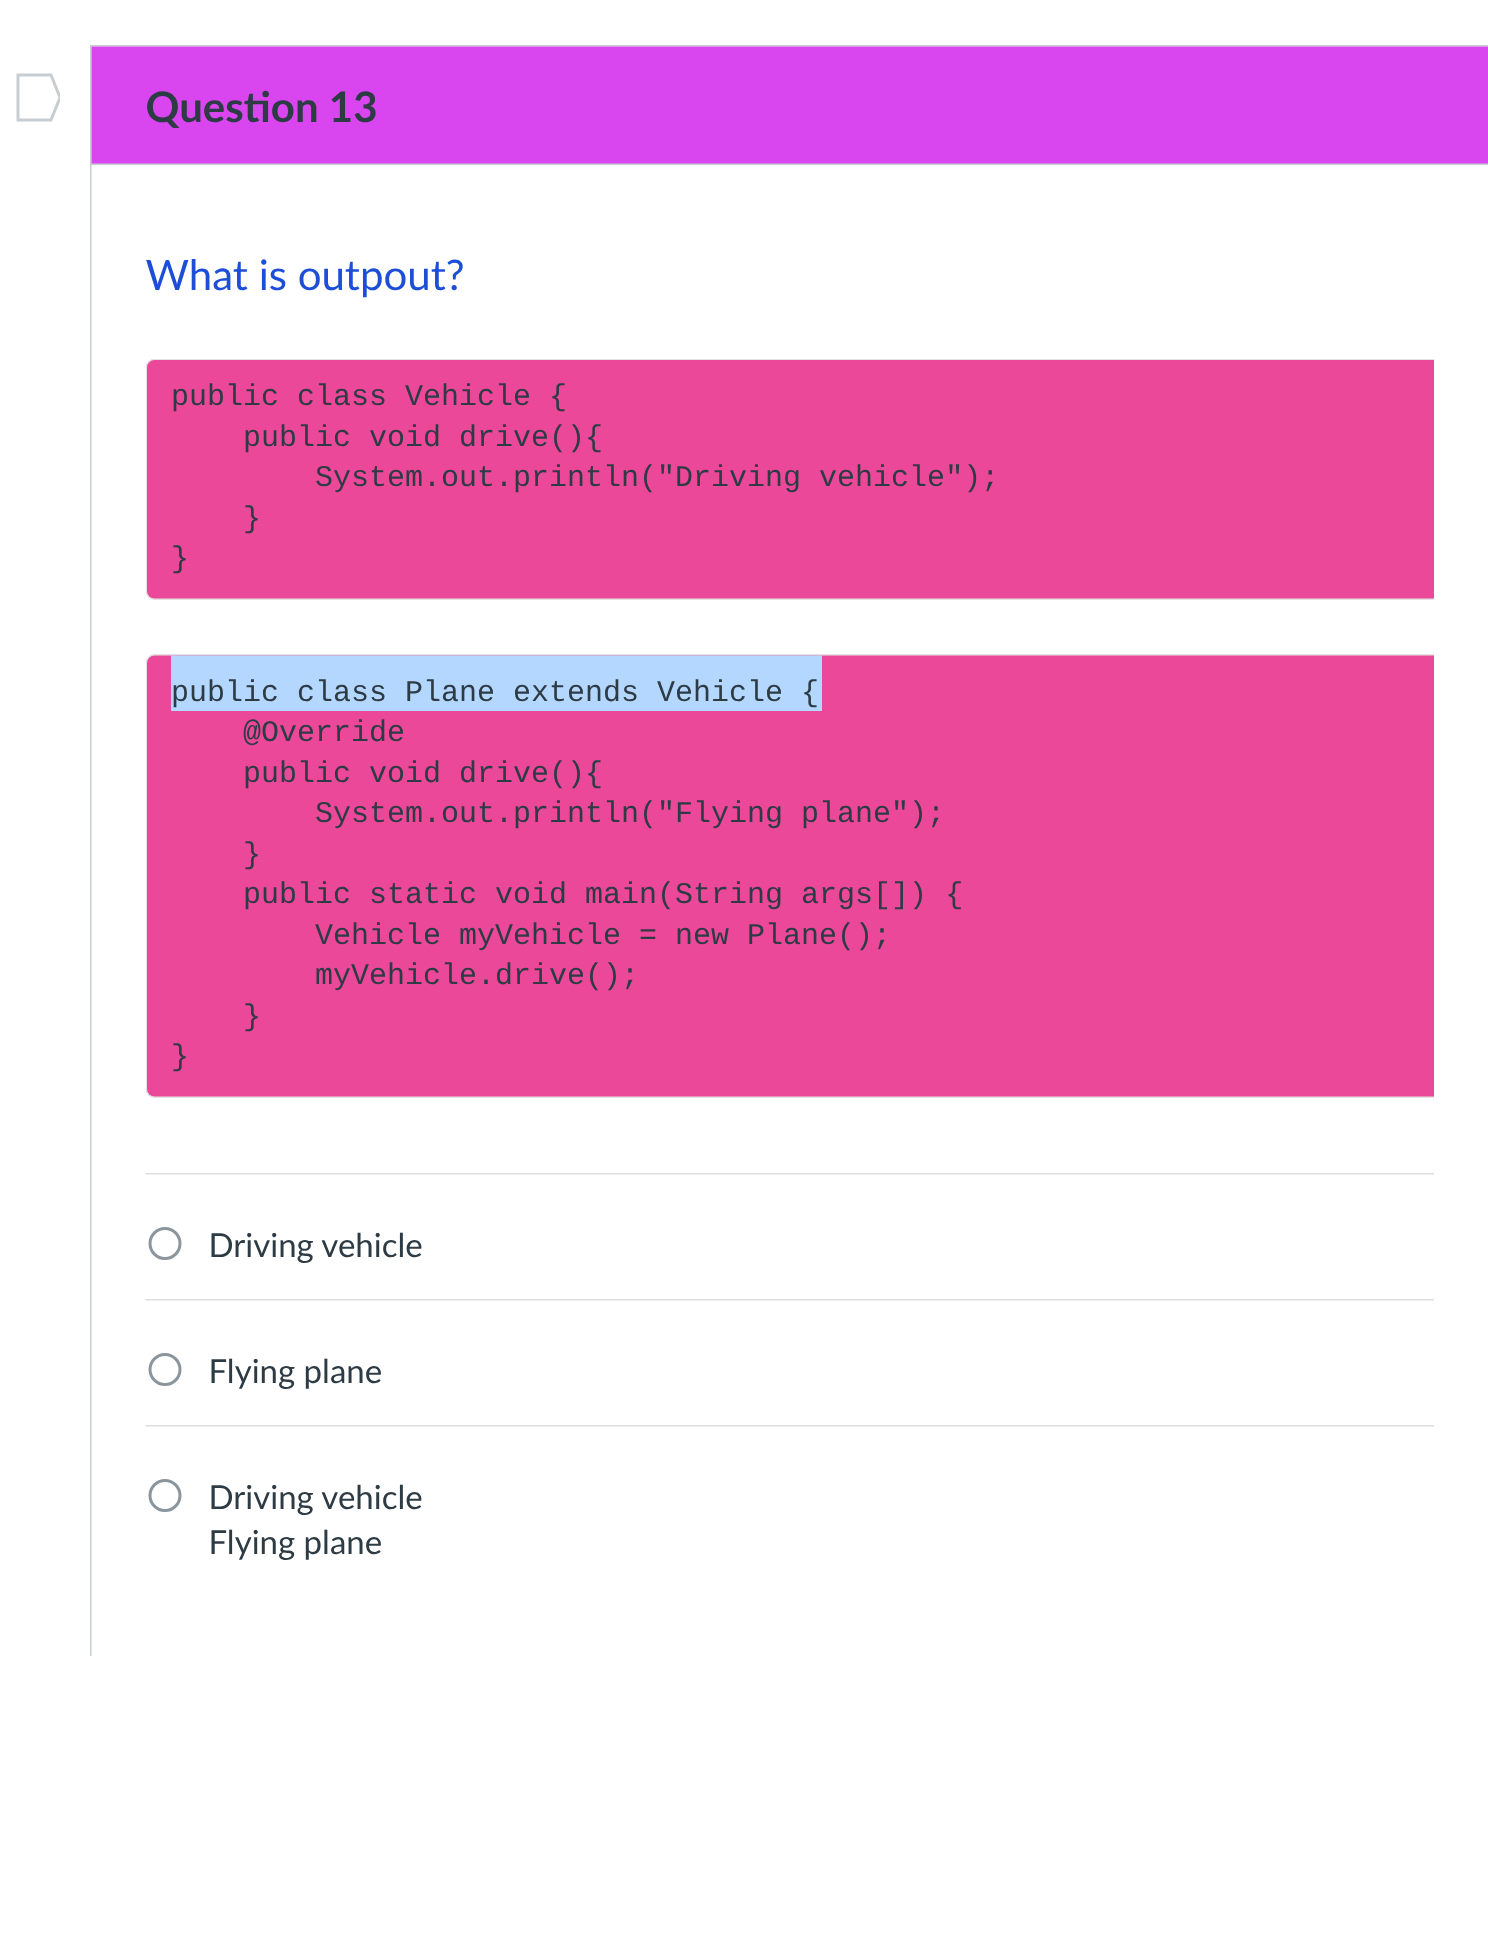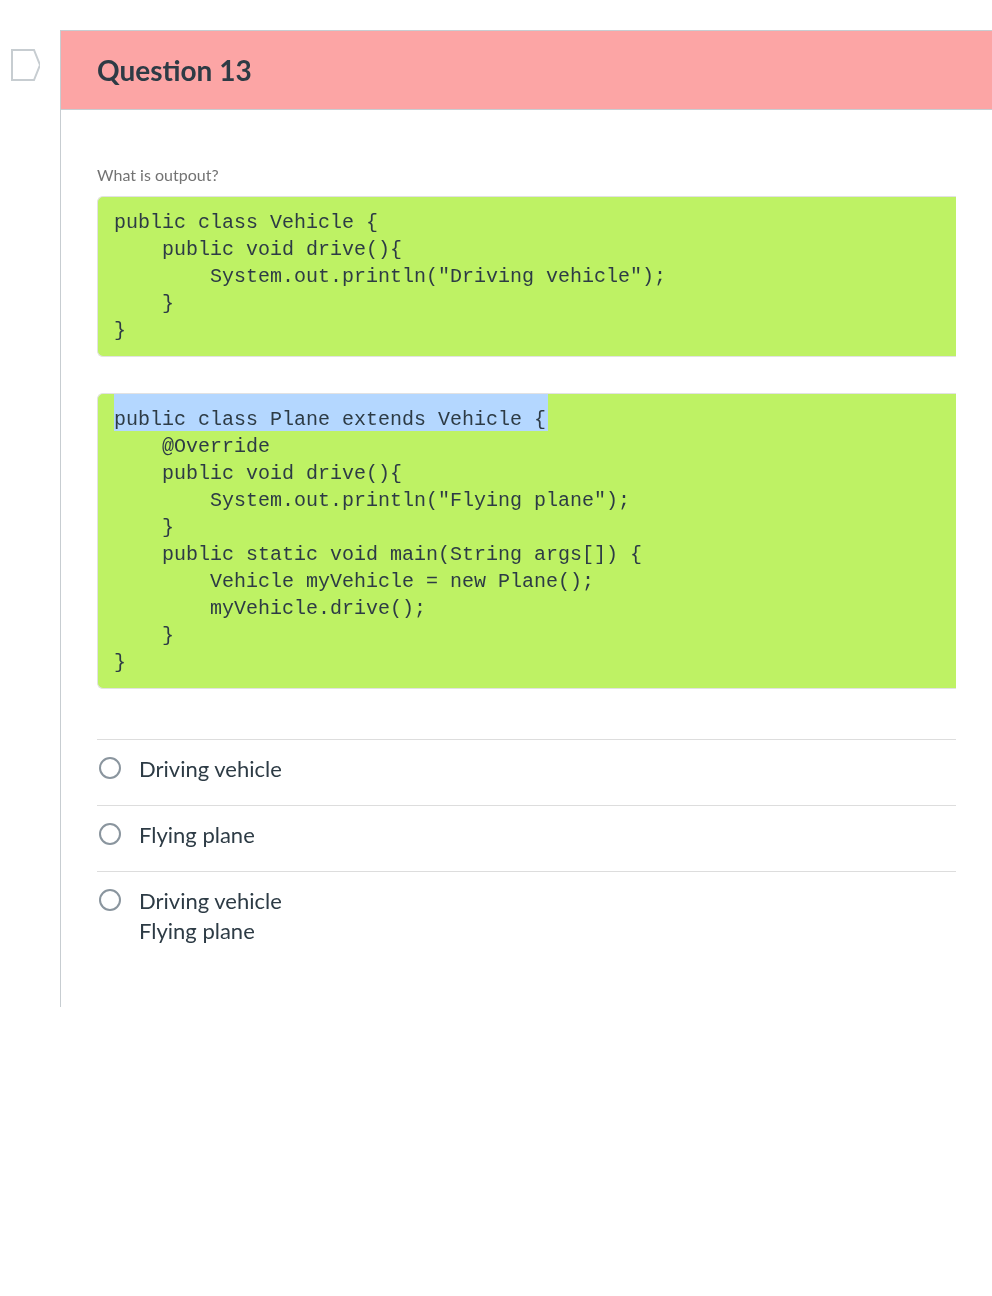--- a/index.html
+++ b/index.html
@@ -25,39 +25,39 @@
   .bookmark svg { display: block; }
   .card {
     margin-left: 60px;
     border: 1px solid #c7cdd1;
     border-right: none;
     border-bottom: none;
   }
   .card-header {
     padding: 22px 36px;
     border-bottom: 1px solid #c7cdd1;
-    background: #fca5a5;
+    background: #d946ef;
   }
   .card-header h2 {
     margin: 0;
     font-size: 28px;
     font-weight: 700;
     color: #2d3b45;
   }
   .card-body {
     padding: 55px 36px 40px 36px;
   }
   .prompt {
-    font-size: 16px;
+    font-size: 28px;
     font-weight: 400;
-    color: #737373;
-    margin: 0 0 12px 0;
+    color: #1d4ed8;
+    margin: 0 0 40px 0;
   }
   .code-block {
-    background: #bef264;
+    background: #ec4899;
     border: 1px solid #e2e2e2;
     border-right: none;
     border-radius: 6px 0 0 6px;
     padding: 12px 16px;
     margin-bottom: 40px;
     font-family: Menlo, Consolas, "Courier New", monospace;
     font-size: 20px;
     line-height: 1.35;
     color: #2d3b45;
     white-space: pre;
@@ -67,21 +67,21 @@
   .hl {
     background: #b4d7ff;
     padding: 16px 2px 0 0;
   }
   .answers {
     margin-top: 50px;
   }
   .answer {
     display: flex;
     align-items: flex-start;
-    padding: 14px 0 20px 2px;
+    padding: 32px 0 20px 2px;
     border-top: 1px solid #ddd;
   }
   .radio {
     width: 22px;
     height: 22px;
     border: 2px solid #8a959e;
     border-radius: 50%;
     flex: 0 0 22px;
     margin-top: 3px;
     margin-right: 18px;

